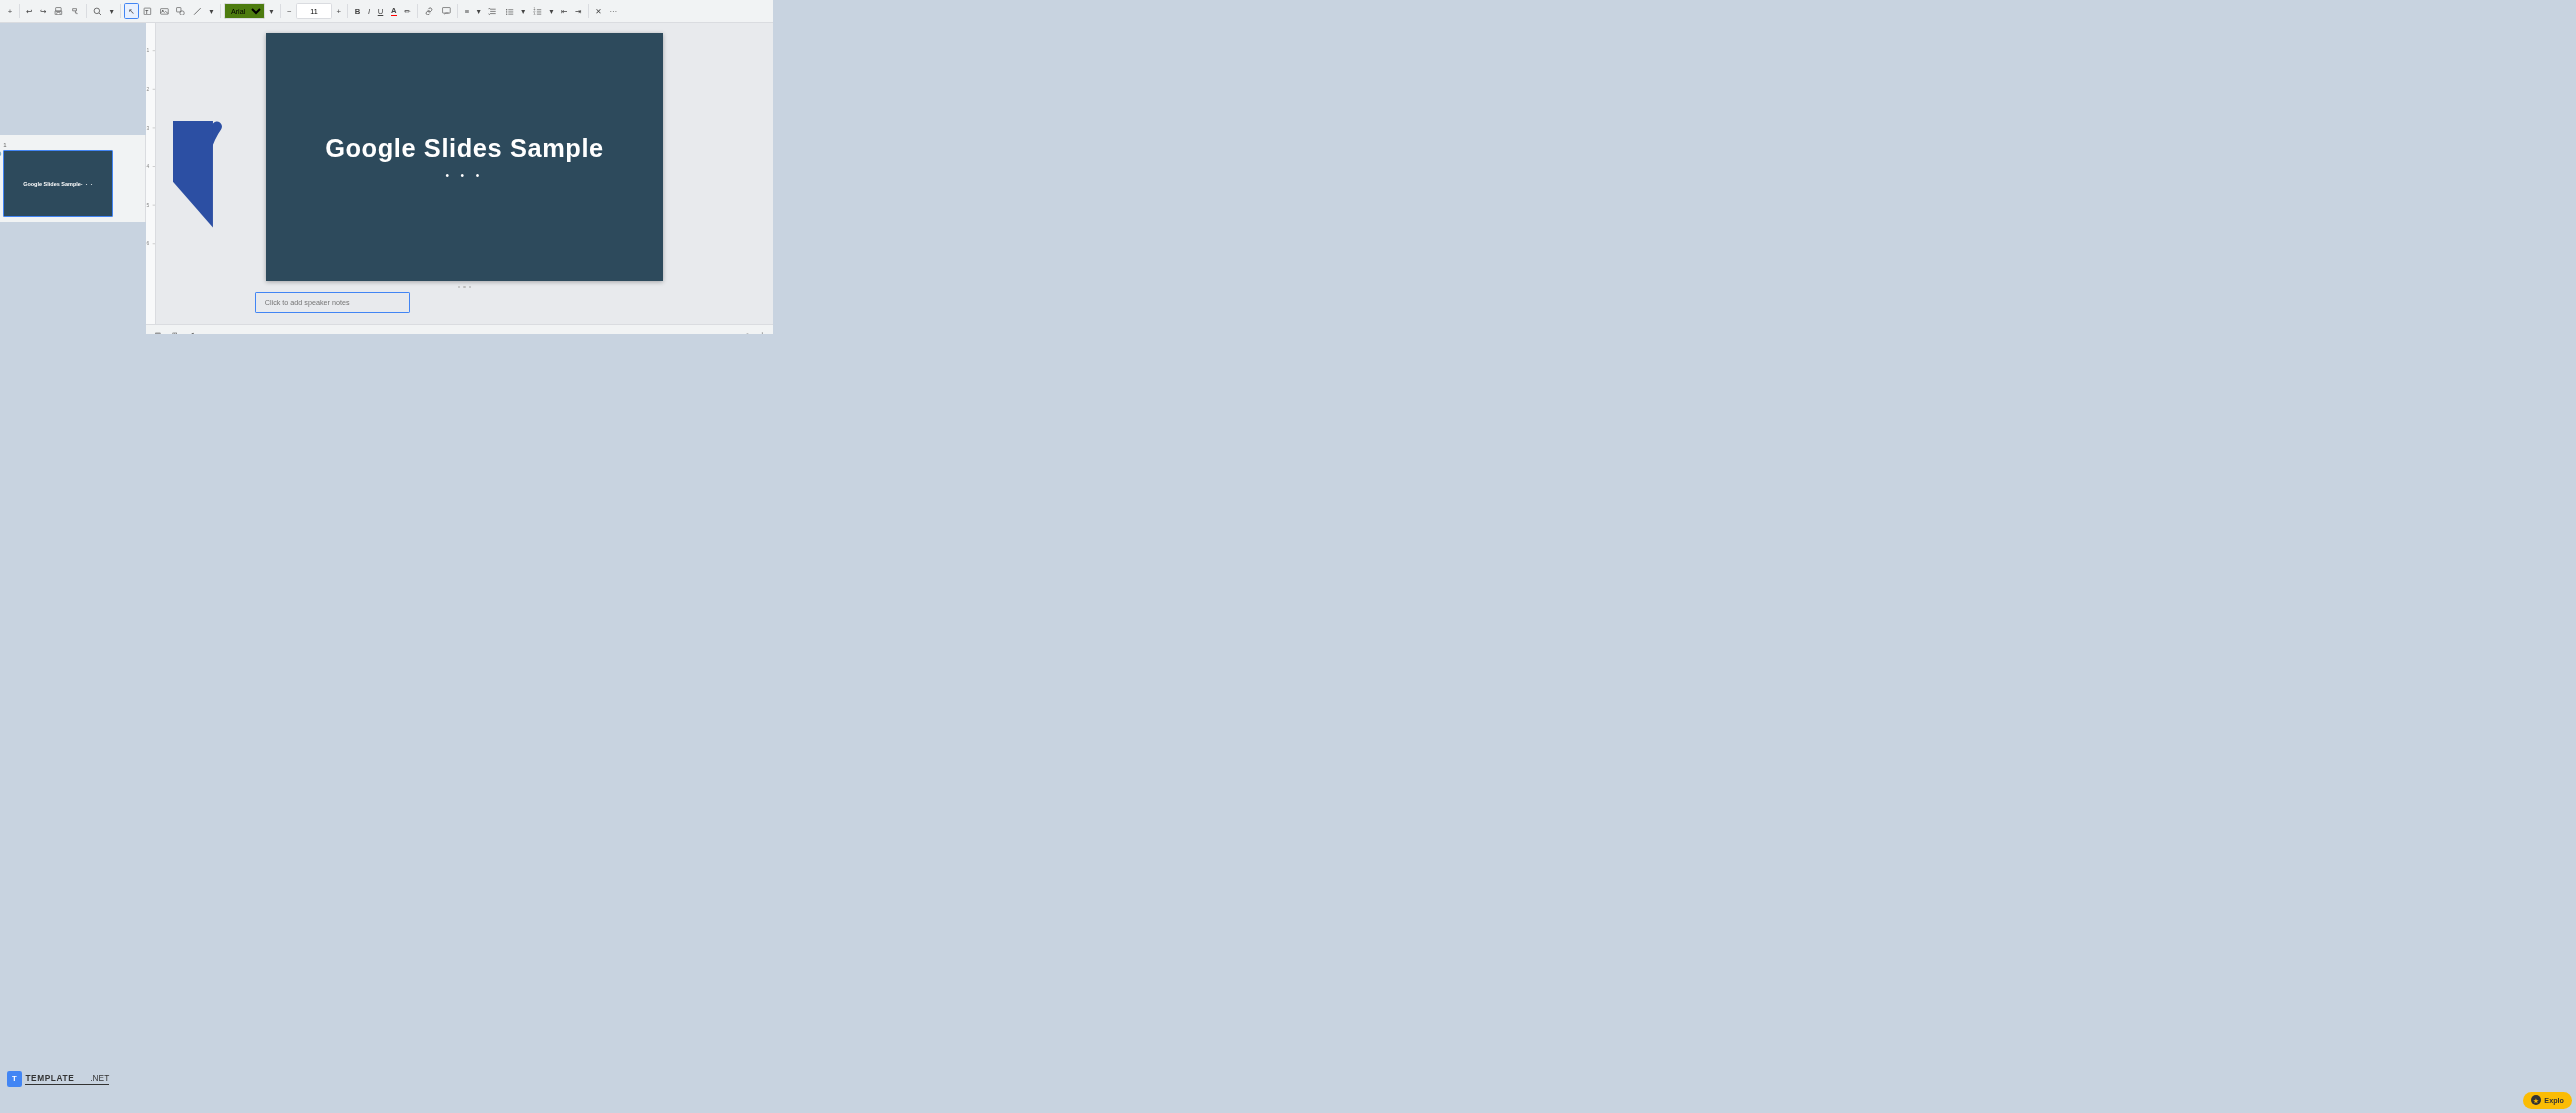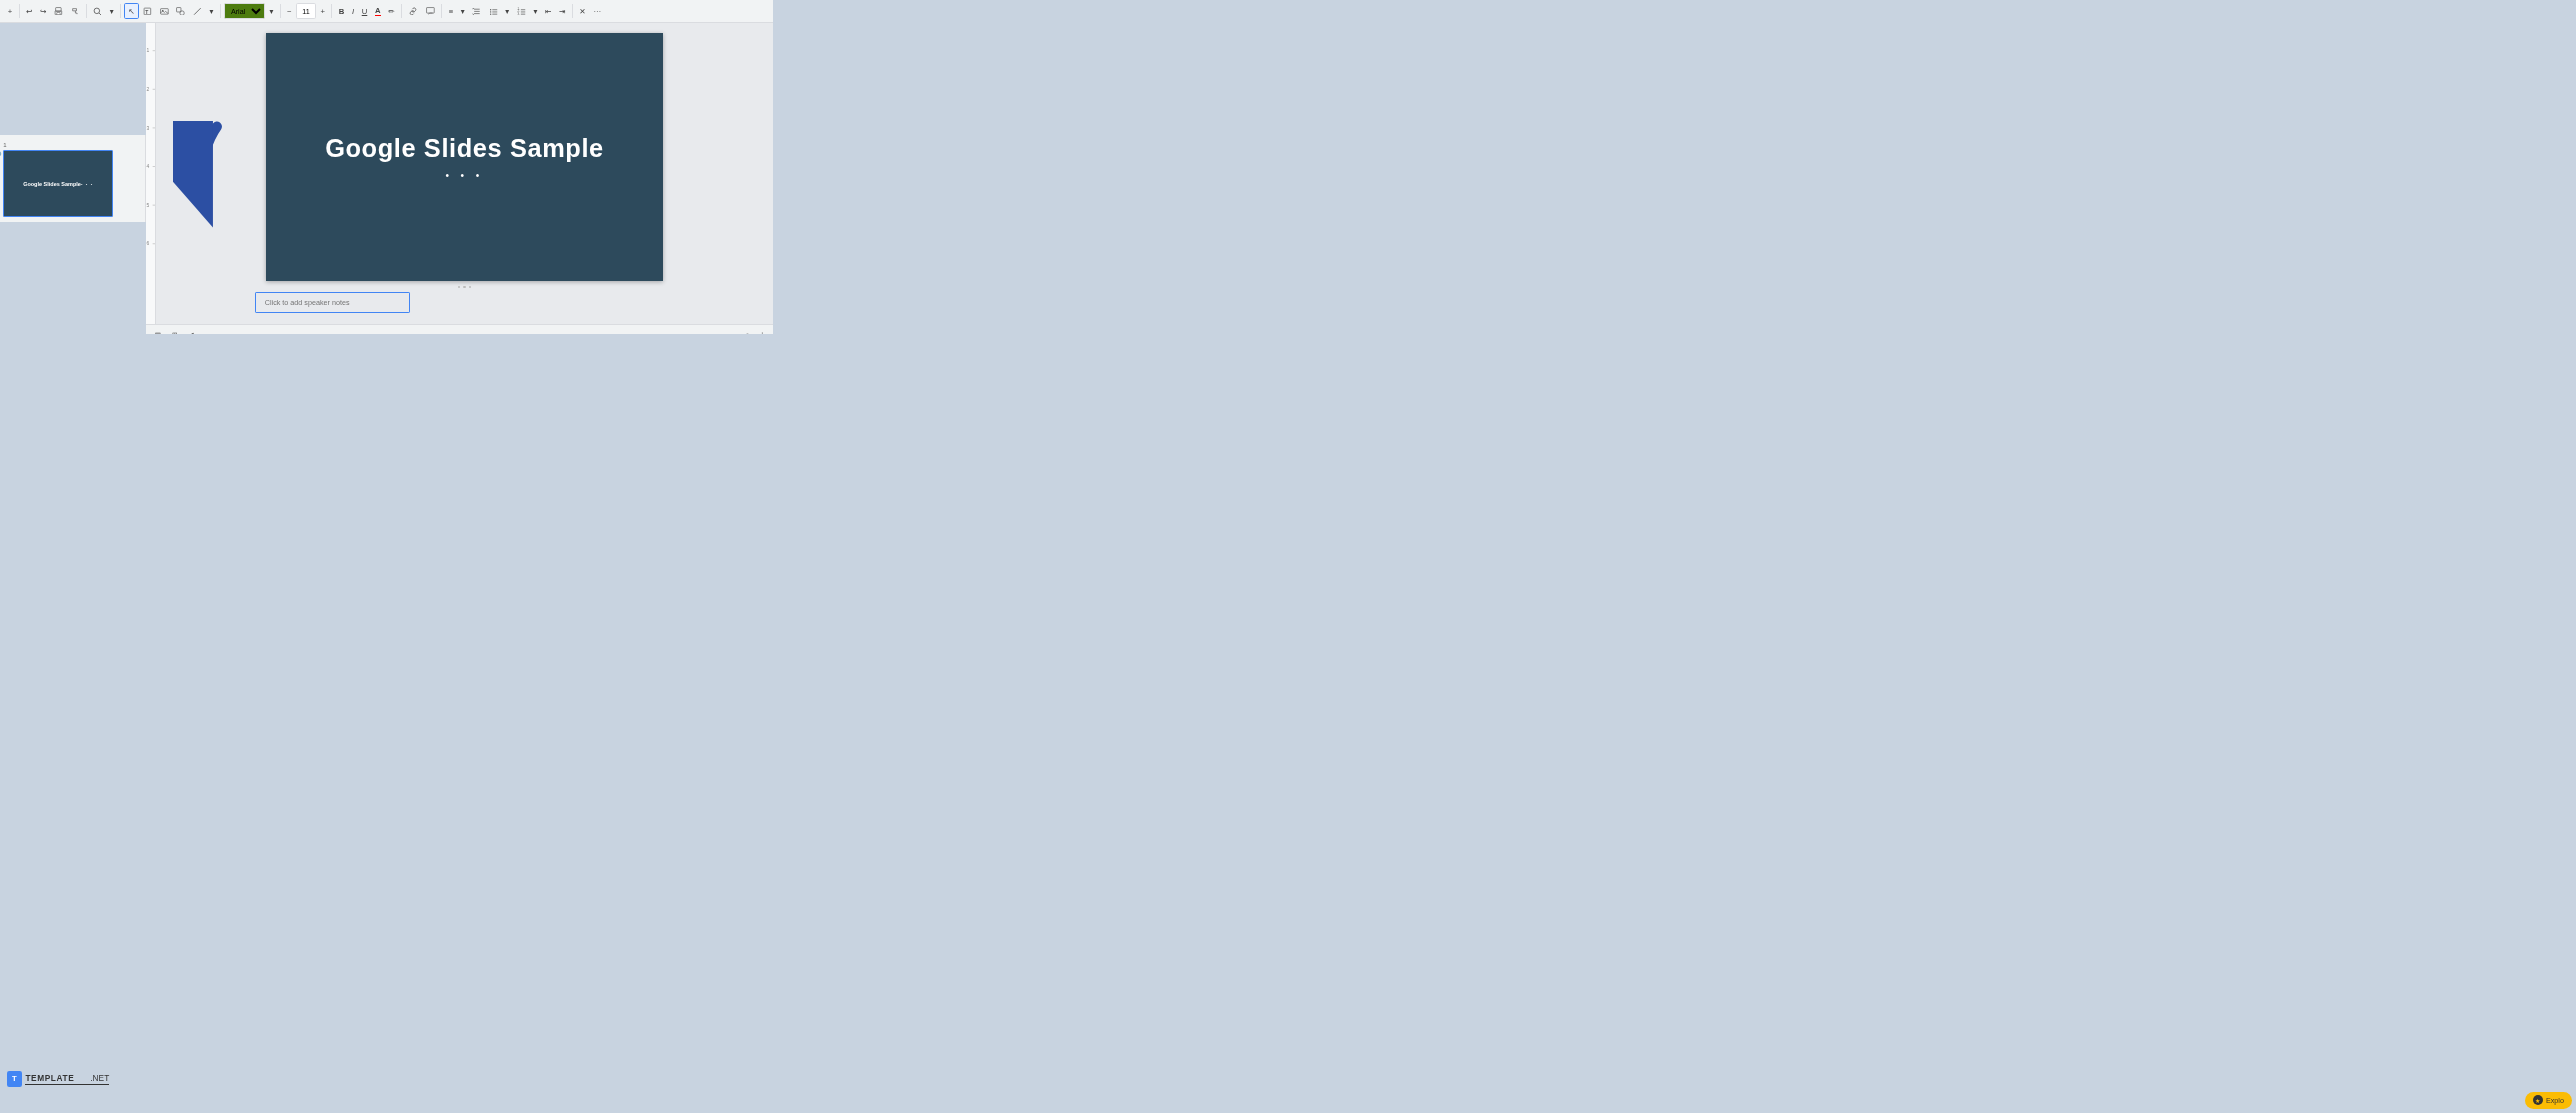--- a/index.html
+++ b/index.html
@@ -47,21 +47,21 @@
       border-radius: 1.7px;
       padding: 1.1px 2.2px;
       font-size: 7.2px;
       background: #4d7c0f;
       height: 15.5px;
       cursor: pointer;
     }
     .font-size-input {
       border: 0.6px solid #dadce0;
       border-radius: 1.7px;
-      width: 20px;
+      width: 36px;
       text-align: center;
       font-size: 7.2px;
       height: 15.5px;
     }
     .toolbar-bold { font-weight: bold; }
     .toolbar-italic { font-style: italic; }
     .toolbar-underline { text-decoration: underline; }
 
     
     .main-area {
@@ -246,21 +246,21 @@
       background: #fbbc04;
       color: #333;
       border: none;
       border-radius: 8.8px;
       padding: 3.3px 7.7px;
       font-size: 7.2px;
       cursor: pointer;
       display: flex;
       align-items: center;
       gap: 3.3px;
-      font-weight: 400;
+      font-weight: 700;
       margin-top: 9px;
     }
 
     
     .template-logo {
       position: fixed;
       bottom: 26.5px;
       left: 6.6px;
       display: flex;
       align-items: center;

